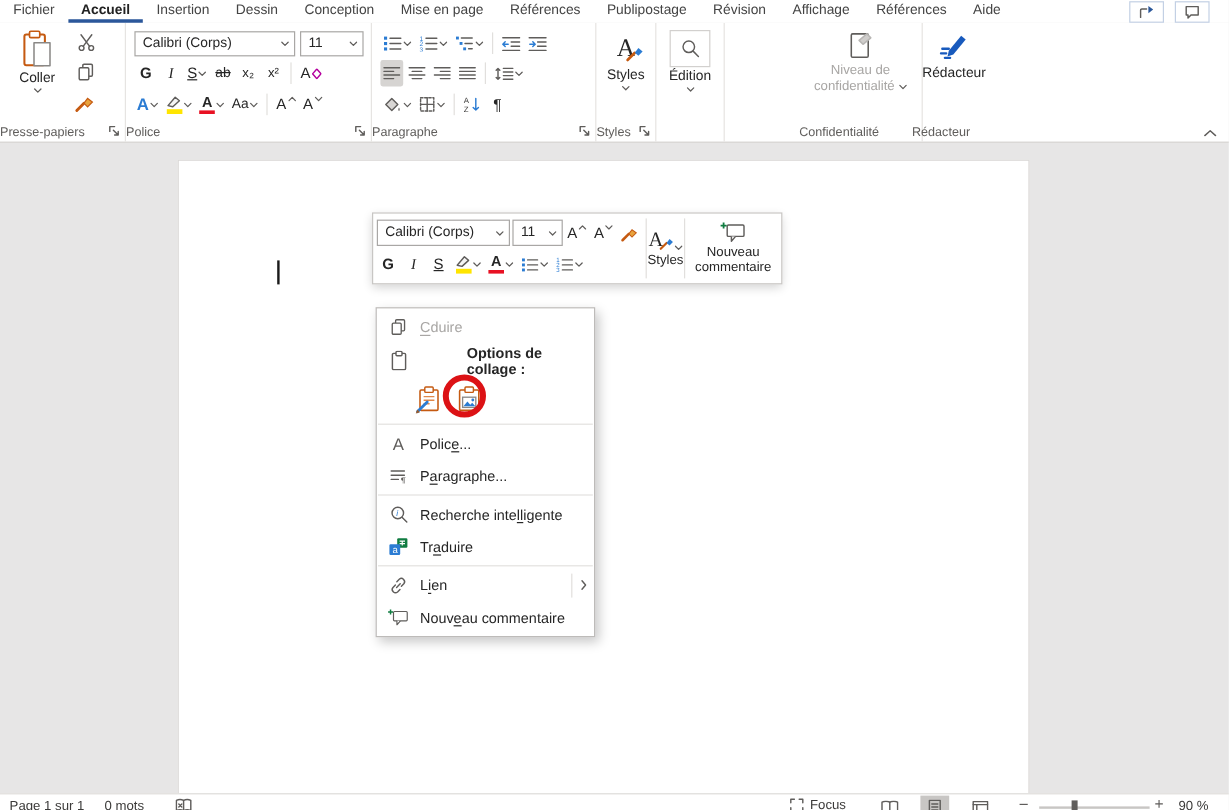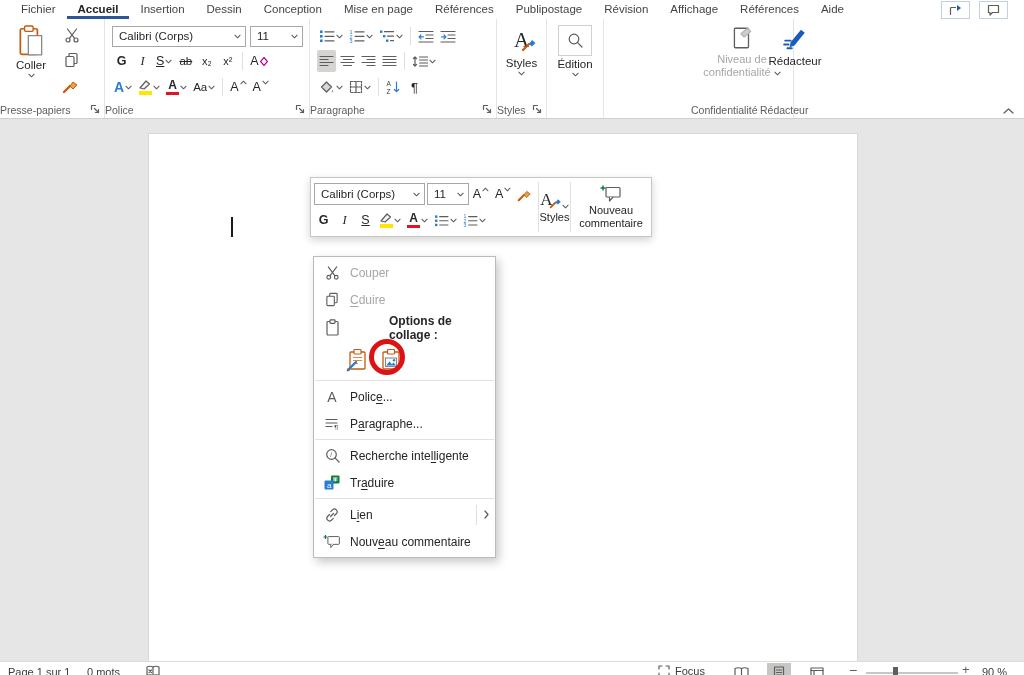--- a/index.html
+++ b/index.html
@@ -5,21 +5,21 @@
   * { box-sizing: border-box; margin: 0; padding: 0; }
   html,body { width:1024px; height:675px; }
   body { overflow:hidden; font-family:"Liberation Sans","DejaVu Sans",sans-serif; background:#e7e6e6; color:#262626; }
   #app { position:absolute; inset:0; width:1024px; height:675px; }
   button { background:none; border:0; font:inherit; color:inherit; cursor:default; }
 
   svg.i { fill:none; stroke:#5f5d5b; stroke-width:1.2; stroke-linecap:round; stroke-linejoin:round; display:block; }
   svg.cv { width:7px; height:5px; display:inline-block; }
 
   
-  .tabbar { position:absolute; top:0; left:0; right:0; height:19px; background:#fff; display:flex; padding-left:10px; z-index:6; }
+  .tabbar { position:absolute; top:0; left:0; right:0; height:19px; background:#fff; display:flex; z-index:6; }
   .tab { font-size:11.5px; color:#444; padding:3px 11px 0; white-space:nowrap; }
   .tab.active { color:#222; font-weight:700; box-shadow:inset 0 -3px 0 #2b579a; }
   .tbtn { position:absolute; top:1px; width:29px; height:18px; background:#fff; border:1px solid #c3d0e4; display:flex; align-items:center; justify-content:center; }
 
   
   .ribbon { position:absolute; top:19px; left:0; right:0; height:100px; background:#fff; border-bottom:1px solid #d2d0ce; z-index:5; }
   .grp { position:absolute; top:0; height:99px; border-right:1px solid #e6e4e2; }
   .glabel { position:absolute; bottom:2px; left:0; right:0; text-align:left; font-size:10.5px; color:#5f5d5b; white-space:nowrap; }
   .dlg { position:absolute; right:3px; bottom:3px; width:12px; height:12px; display:flex; align-items:center; justify-content:center; }
   .rrow { position:absolute; left:7px; display:flex; align-items:center; gap:2px; height:24px; }
@@ -391,21 +391,21 @@
         </span>
         <span>Édition</span>
         <svg class="cv i" viewBox="0 0 8 5">
             <path d="M1 1l3 3 3-3"></path>
           </svg>
       </button>
       <footer class="glabel"><span></span></footer>
     </section>
 
 
-    <section class="grp" style="left:691px;width:103px">
+    <section class="grp" style="left:666px;width:103px">
       <button class="bigbtn" style="color:#a8a6a4">
         <svg class="i" width="24" height="26" viewBox="0 0 22 24" stroke="#b8b6b4">
           <rect x="4" y="3" width="13" height="18" rx="1"></rect>
           <path d="M10 8l6-5 3 3-6 5z" fill="#d0cecc" stroke="#b8b6b4"></path>
         </svg>
         <span style="width:96px;line-height:1.2;font-size:11px"><span>Niveau de confidentialité</span> <svg class="cv i" viewBox="0 0 8 5" stroke="#b8b6b4">
               <path d="M1 1l3 3 3-3"></path>
             </svg></span>
       </button>
       <footer class="glabel"><span>Confidentialité</span></footer>
@@ -541,30 +541,20 @@
         <path d="M9.5 12v4l3.5-4" fill="#fff" stroke="#5f5d5b" stroke-width="1.2" stroke-linejoin="round"></path>
         <path d="M3 0.5v5M0.5 3h5" stroke="#107c41" stroke-width="1.5" fill="none"></path>
       </svg>
       <span style="width:80px">Nouveau commentaire</span>
     </button>
   </div>
 
   <nav class="menu">
     <div class="mi dis">
       <span class="mic">
-          <svg class="i" width="15" height="14" viewBox="0 0 16 15" stroke="#b8b6b4">
-            <circle cx="4" cy="12" r="2"></circle>
-            <circle cx="12" cy="12" r="2"></circle>
-            <path d="M5.3 10.6L12.5 1M10.7 10.6L3.5 1"></path>
-          </svg>
-        </span>
-      <span><span>Couper</span><span class="mn"></span><span></span></span>
-    </div>
-    <div class="mi dis">
-      <span class="mic">
           <svg class="i" width="14" height="15" viewBox="0 0 15 16" stroke="#b8b6b4">
             <rect x="5" y="1.5" width="8" height="10" rx="1"></rect>
             <rect x="2" y="4.5" width="8" height="10" rx="1" fill="#fff"></rect>
           </svg>
         </span>
       <span><span></span><span class="mn">C</span><span>duire</span></span>
     </div>
     <div class="mi bold">
       <span class="mic">
         <svg class="i" width="15" height="17" viewBox="0 0 15 17" stroke="#c55a11">

